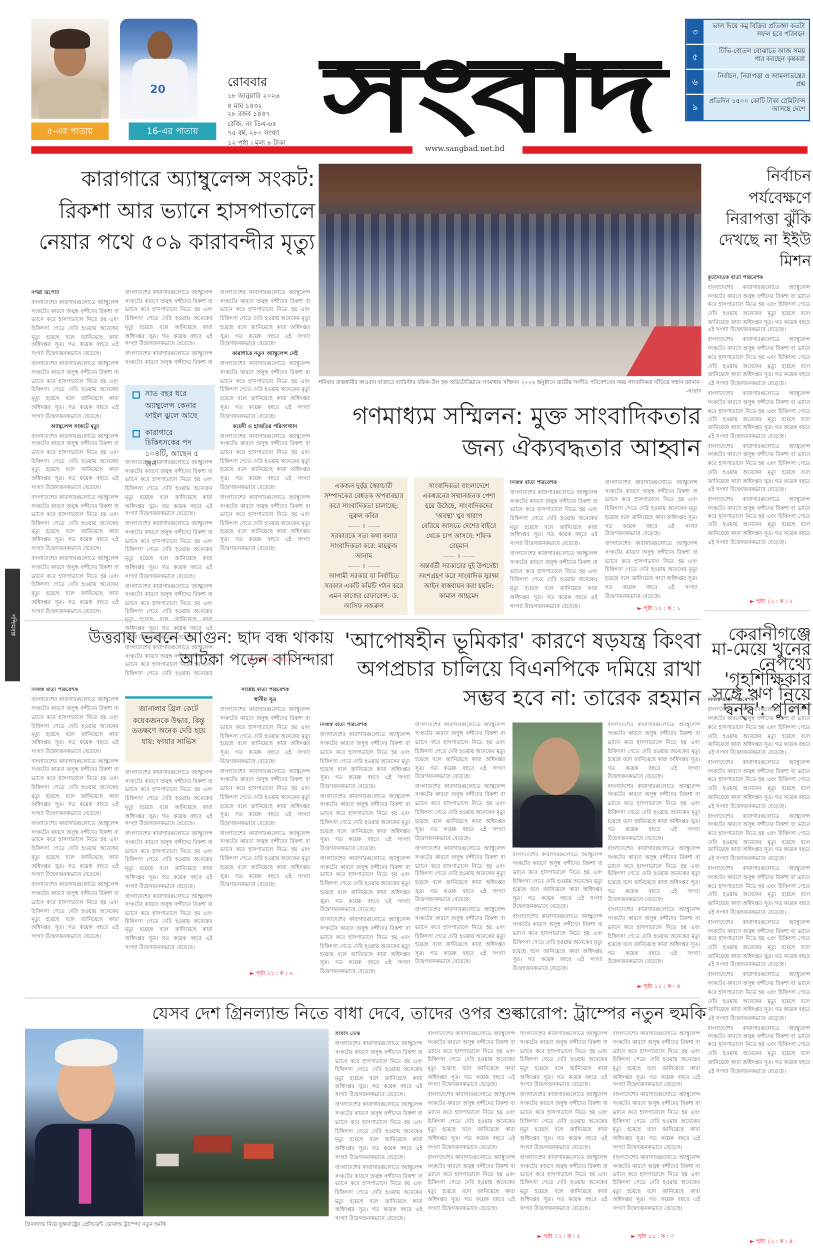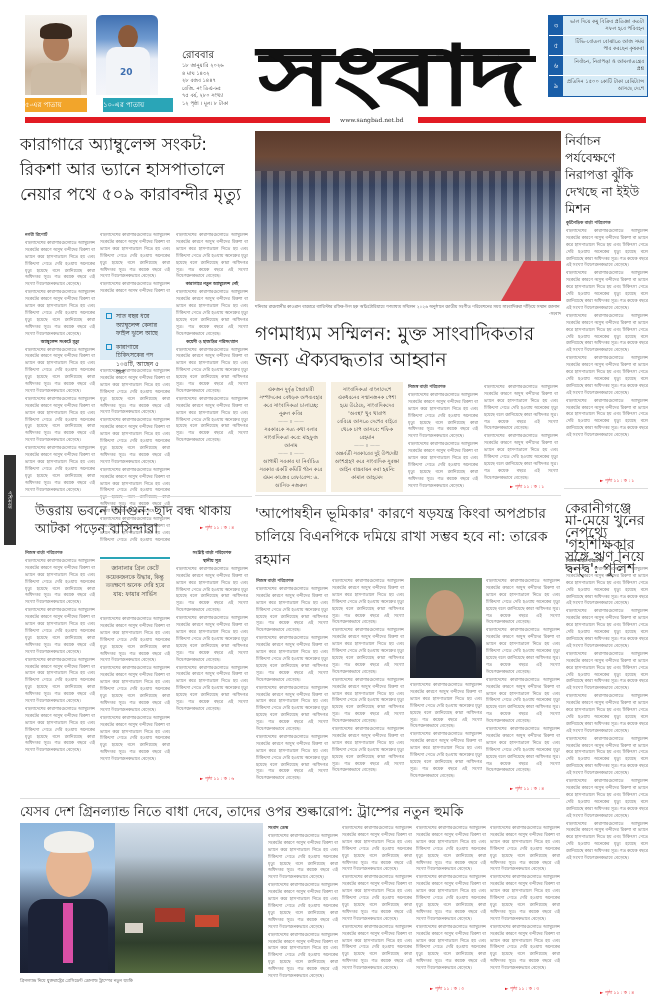--- a/index.html
+++ b/index.html
@@ -4,36 +4,36 @@
 <style>
 *{box-sizing:border-box;margin:0;padding:0}
 html,body{width:650px;height:1006px;overflow:hidden;background:#fff}
 body{position:relative;font-family:"DejaVu Sans",sans-serif;color:#222}
 .abs{position:absolute}
 
 .thumb{position:absolute;top:15px;width:62px;height:80px;overflow:hidden}
 .thumb1{left:25px;background:linear-gradient(180deg,#f4f1ec 0%,#e7ddd0 40%,#c9b49c 70%,#d9cbb7 100%)}
 .thumb2{left:96px;background:linear-gradient(180deg,#3f6fb0 0%,#6f9ad0 30%,#e9eef7 55%,#f5f6fa 100%);border-radius:6px 6px 0 0}
 .face{position:absolute;border-radius:50%}
-.thumb-label{position:absolute;top:98px;height:14px;font-size:7px;color:#fff;line-height:14px}
+.thumb-label{position:absolute;top:98px;height:14px;font-size:7px;color:#fff;text-align:center;line-height:14px}
 .tl1{left:25px;width:62px;background:#f2a52b}
 .tl2{left:103px;width:70px;background:#2aa5b7}
-.dateblock{position:absolute;left:182px;top:48px;width:80px;font-size:5.2px;line-height:7.6px;color:#333}
+.dateblock{position:absolute;left:182px;top:60px;width:80px;font-size:5.2px;line-height:7.6px;color:#333}
 .dateblock .day{font-size:10px;line-height:14px;color:#111}
 .redbar{position:absolute;height:6px;background:#e21b23}
 .logo{position:absolute;left:258px;top:26px;width:362px;height:100px;font-family:"DejaVu Serif",serif;font-weight:bold;font-size:84px;line-height:100px;color:#111;letter-spacing:-4px;transform:scaleX(1.35);transform-origin:left}
 .tagline{position:absolute;left:445px;top:48px;font-size:6px;color:#444;letter-spacing:2px}
 .tagline b{color:#e21b23}
 .url{position:absolute;left:340px;top:116px;font-size:6px;color:#333;font-family:"DejaVu Serif",serif}
 .index{position:absolute;left:548px;top:15px;width:100px;border:1px solid #1a5ea8}
 .index .row{display:flex;height:20px;border-bottom:1px solid #fff}
 .index .num{width:14px;background:#1a5ea8;color:#fff;font-size:7px;display:flex;align-items:center;justify-content:center}
 .index .txt{flex:1;background:#d8ecf7;font-size:5.2px;line-height:7px;padding:2px 3px;text-align:right;color:#333}
 
-.hl{position:absolute;color:#222;text-align:left}
+.hl{position:absolute;color:#222;text-align:right}
 .body{position:absolute;font-size:4.3px;line-height:6.9px;color:#666;text-align:justify;overflow:hidden}
 .body p{margin-bottom:1px}
 .body .sub{text-align:center;color:#333;font-weight:bold}
 .by{font-weight:bold;color:#444}
 .cont{color:#e21b23}
 .photo{position:absolute;overflow:hidden}
 .caption{position:absolute;font-size:4.3px;line-height:7px;color:#555}
 .rule{position:absolute;background:#ddd}
 .callout{position:absolute;background:#f6efe0;font-size:5.2px;line-height:8px;text-align:center;color:#333}
 .callout .sep{color:#999;font-size:5px}
@@ -49,21 +49,21 @@
   <div class="face" style="left:18px;top:14px;width:26px;height:32px;background:#b07f5e"></div>
   <div class="face" style="left:15px;top:8px;width:32px;height:16px;background:#3a2a1f;border-radius:50% 50% 20% 20%"></div>
   <div class="abs" style="left:6px;top:48px;width:50px;height:32px;background:#cdbca6;border-radius:12px 12px 0 0"></div>
 </div>
 <div class="thumb thumb2">
   <div class="face" style="left:22px;top:10px;width:20px;height:24px;background:#8a5a3c"></div>
   <div class="abs" style="left:10px;top:32px;width:44px;height:48px;background:#f2f4f8;border-radius:10px 10px 0 0"></div>
   <div class="abs" style="left:24px;top:52px;font-size:9px;color:#3f6fb0;font-weight:bold">20</div>
 </div>
 <div class="thumb-label tl1">৫-এর পাতায়</div>
-<div class="thumb-label tl2">১০-এর পাতায়</div>
+<div class="thumb-label tl2">16-এর পাতায়</div>
 
 <div class="dateblock">
   <div class="day">রোববার</div>
   <div>১৮ জানুয়ারি ২০২৬</div>
   <div>৪ মাঘ ১৪৩২</div>
   <div>২৮ রজব ১৪৪৭</div>
   <div>রেজি. নং ডিএ-৬৫</div>
   <div>৭৫ বর্ষ, ২৮০ সংখ্যা</div>
   <div>১২ পৃষ্ঠা । মূল্য ৮ টাকা</div>
 </div>
@@ -204,21 +204,21 @@
 </div>
 <div class="body" style="left:176px;top:550px;width:72px;height:230px">
   <p class="sub">সংশ্লিষ্ট বার্তা পরিবেশক</p>
   <p class="sub">স্থানীয় সূত্র</p>
   <p>বাংলাদেশের কারাগারগুলোতে অ্যাম্বুলেন্স সংকটের কারণে অসুস্থ বন্দীদের রিকশা বা ভ্যানে করে হাসপাতালে নিতে হয় এবং চিকিৎসা পেতে দেরি হওয়ায় অনেকের মৃত্যু হয়েছে বলে জানিয়েছে কারা অধিদপ্তর সূত্র। গত কয়েক বছরে এই সংখ্যা উদ্বেগজনকভাবে বেড়েছে।</p>
     <p>বাংলাদেশের কারাগারগুলোতে অ্যাম্বুলেন্স সংকটের কারণে অসুস্থ বন্দীদের রিকশা বা ভ্যানে করে হাসপাতালে নিতে হয় এবং চিকিৎসা পেতে দেরি হওয়ায় অনেকের মৃত্যু হয়েছে বলে জানিয়েছে কারা অধিদপ্তর সূত্র। গত কয়েক বছরে এই সংখ্যা উদ্বেগজনকভাবে বেড়েছে।</p>
     <p>বাংলাদেশের কারাগারগুলোতে অ্যাম্বুলেন্স সংকটের কারণে অসুস্থ বন্দীদের রিকশা বা ভ্যানে করে হাসপাতালে নিতে হয় এবং চিকিৎসা পেতে দেরি হওয়ায় অনেকের মৃত্যু হয়েছে বলে জানিয়েছে কারা অধিদপ্তর সূত্র। গত কয়েক বছরে এই সংখ্যা উদ্বেগজনকভাবে বেড়েছে।</p>
 </div>
 <div class="abs cont" style="left:200px;top:776px;font-size:4.5px">► পৃষ্ঠা ১১ : ক : ৬</div>
 
-<div class="hl" style="left:255px;top:502px;width:306px;font-size:14px;line-height:23px">'আপোষহীন ভূমিকার' কারণে ষড়যন্ত্র কিংবা অপপ্রচার চালিয়ে বিএনপিকে দমিয়ে রাখা সম্ভব হবে না: তারেক রহমান</div>
+<div class="hl" style="left:255px;top:502px;width:306px;font-size:17px;line-height:23px">'আপোষহীন ভূমিকার' কারণে ষড়যন্ত্র কিংবা অপপ্রচার চালিয়ে বিএনপিকে দমিয়ে রাখা সম্ভব হবে না: তারেক রহমান</div>
 <div class="body" style="left:256px;top:578px;width:72px;height:215px">
   <p class="by">নিজস্ব বার্তা পরিবেশক</p>
   <p>বাংলাদেশের কারাগারগুলোতে অ্যাম্বুলেন্স সংকটের কারণে অসুস্থ বন্দীদের রিকশা বা ভ্যানে করে হাসপাতালে নিতে হয় এবং চিকিৎসা পেতে দেরি হওয়ায় অনেকের মৃত্যু হয়েছে বলে জানিয়েছে কারা অধিদপ্তর সূত্র। গত কয়েক বছরে এই সংখ্যা উদ্বেগজনকভাবে বেড়েছে।</p>
     <p>বাংলাদেশের কারাগারগুলোতে অ্যাম্বুলেন্স সংকটের কারণে অসুস্থ বন্দীদের রিকশা বা ভ্যানে করে হাসপাতালে নিতে হয় এবং চিকিৎসা পেতে দেরি হওয়ায় অনেকের মৃত্যু হয়েছে বলে জানিয়েছে কারা অধিদপ্তর সূত্র। গত কয়েক বছরে এই সংখ্যা উদ্বেগজনকভাবে বেড়েছে।</p>
     <p>বাংলাদেশের কারাগারগুলোতে অ্যাম্বুলেন্স সংকটের কারণে অসুস্থ বন্দীদের রিকশা বা ভ্যানে করে হাসপাতালে নিতে হয় এবং চিকিৎসা পেতে দেরি হওয়ায় অনেকের মৃত্যু হয়েছে বলে জানিয়েছে কারা অধিদপ্তর সূত্র। গত কয়েক বছরে এই সংখ্যা উদ্বেগজনকভাবে বেড়েছে।</p>
     <p>বাংলাদেশের কারাগারগুলোতে অ্যাম্বুলেন্স সংকটের কারণে অসুস্থ বন্দীদের রিকশা বা ভ্যানে করে হাসপাতালে নিতে হয় এবং চিকিৎসা পেতে দেরি হওয়ায় অনেকের মৃত্যু হয়েছে বলে জানিয়েছে কারা অধিদপ্তর সূত্র। গত কয়েক বছরে এই সংখ্যা উদ্বেগজনকভাবে বেড়েছে।</p>
 </div>
 <div class="body" style="left:332px;top:578px;width:72px;height:215px">
   <p>বাংলাদেশের কারাগারগুলোতে অ্যাম্বুলেন্স সংকটের কারণে অসুস্থ বন্দীদের রিকশা বা ভ্যানে করে হাসপাতালে নিতে হয় এবং চিকিৎসা পেতে দেরি হওয়ায় অনেকের মৃত্যু হয়েছে বলে জানিয়েছে কারা অধিদপ্তর সূত্র। গত কয়েক বছরে এই সংখ্যা উদ্বেগজনকভাবে বেড়েছে।</p>
     <p>বাংলাদেশের কারাগারগুলোতে অ্যাম্বুলেন্স সংকটের কারণে অসুস্থ বন্দীদের রিকশা বা ভ্যানে করে হাসপাতালে নিতে হয় এবং চিকিৎসা পেতে দেরি হওয়ায় অনেকের মৃত্যু হয়েছে বলে জানিয়েছে কারা অধিদপ্তর সূত্র। গত কয়েক বছরে এই সংখ্যা উদ্বেগজনকভাবে বেড়েছে।</p>

